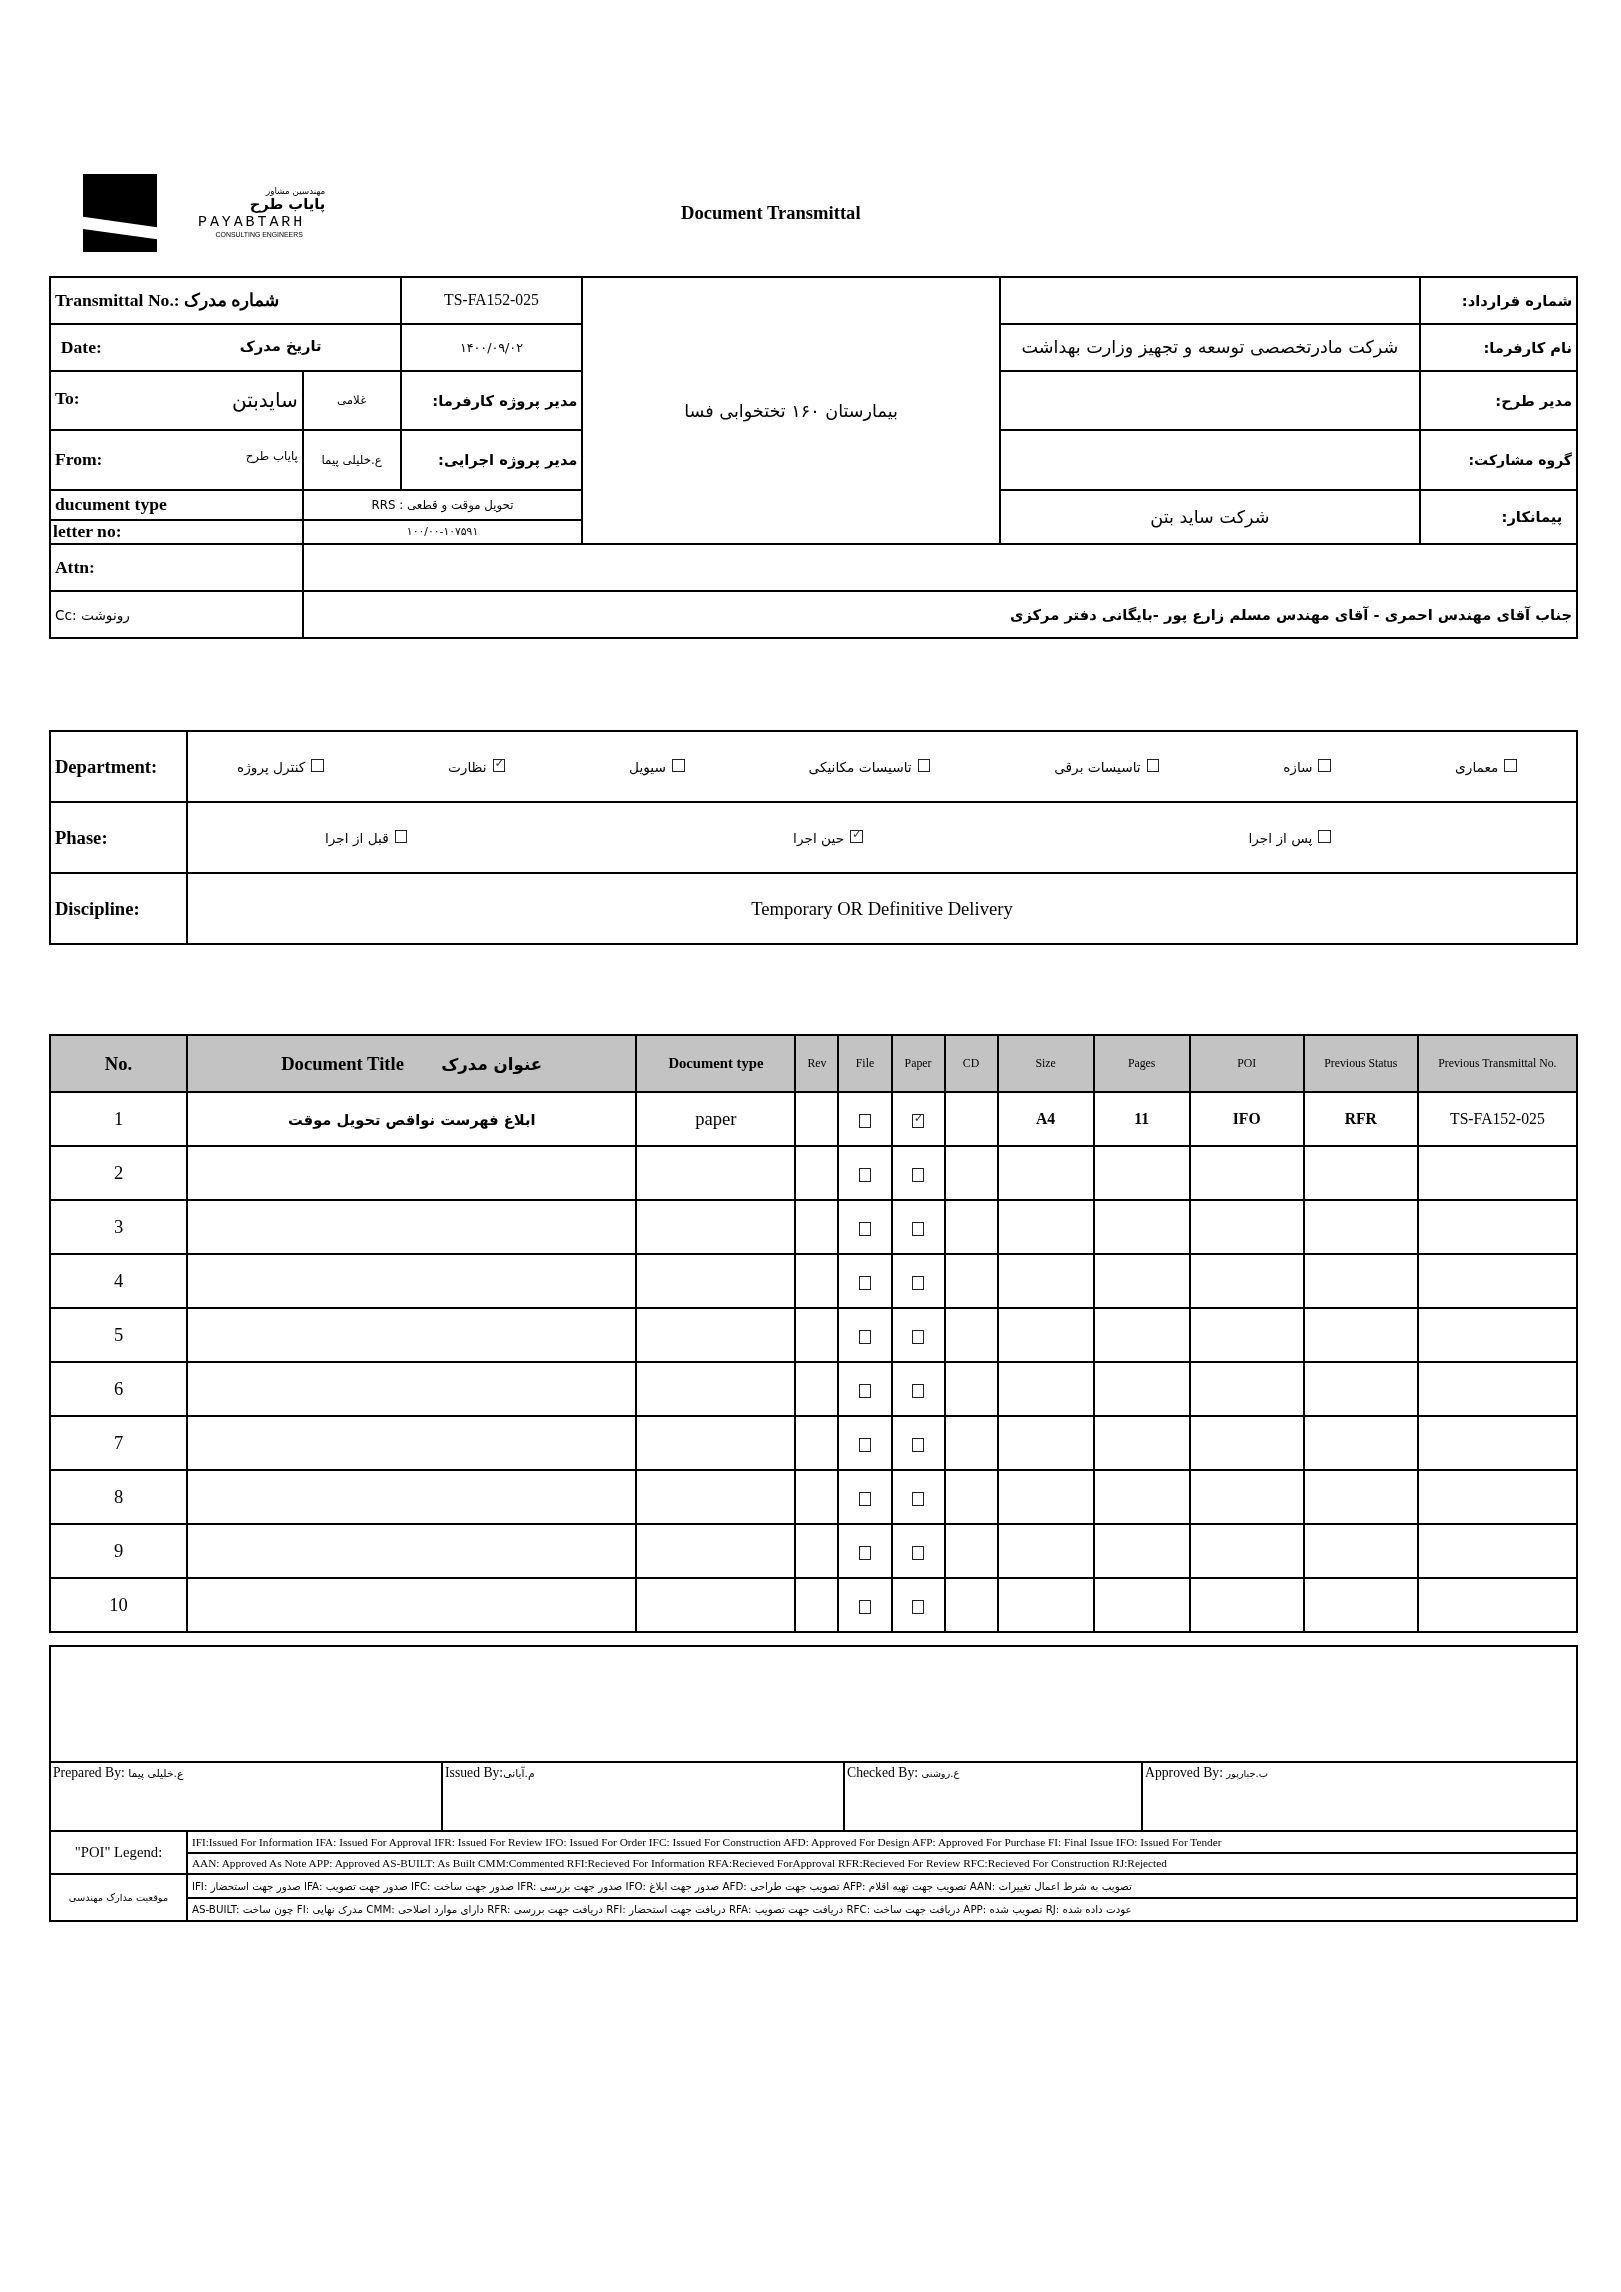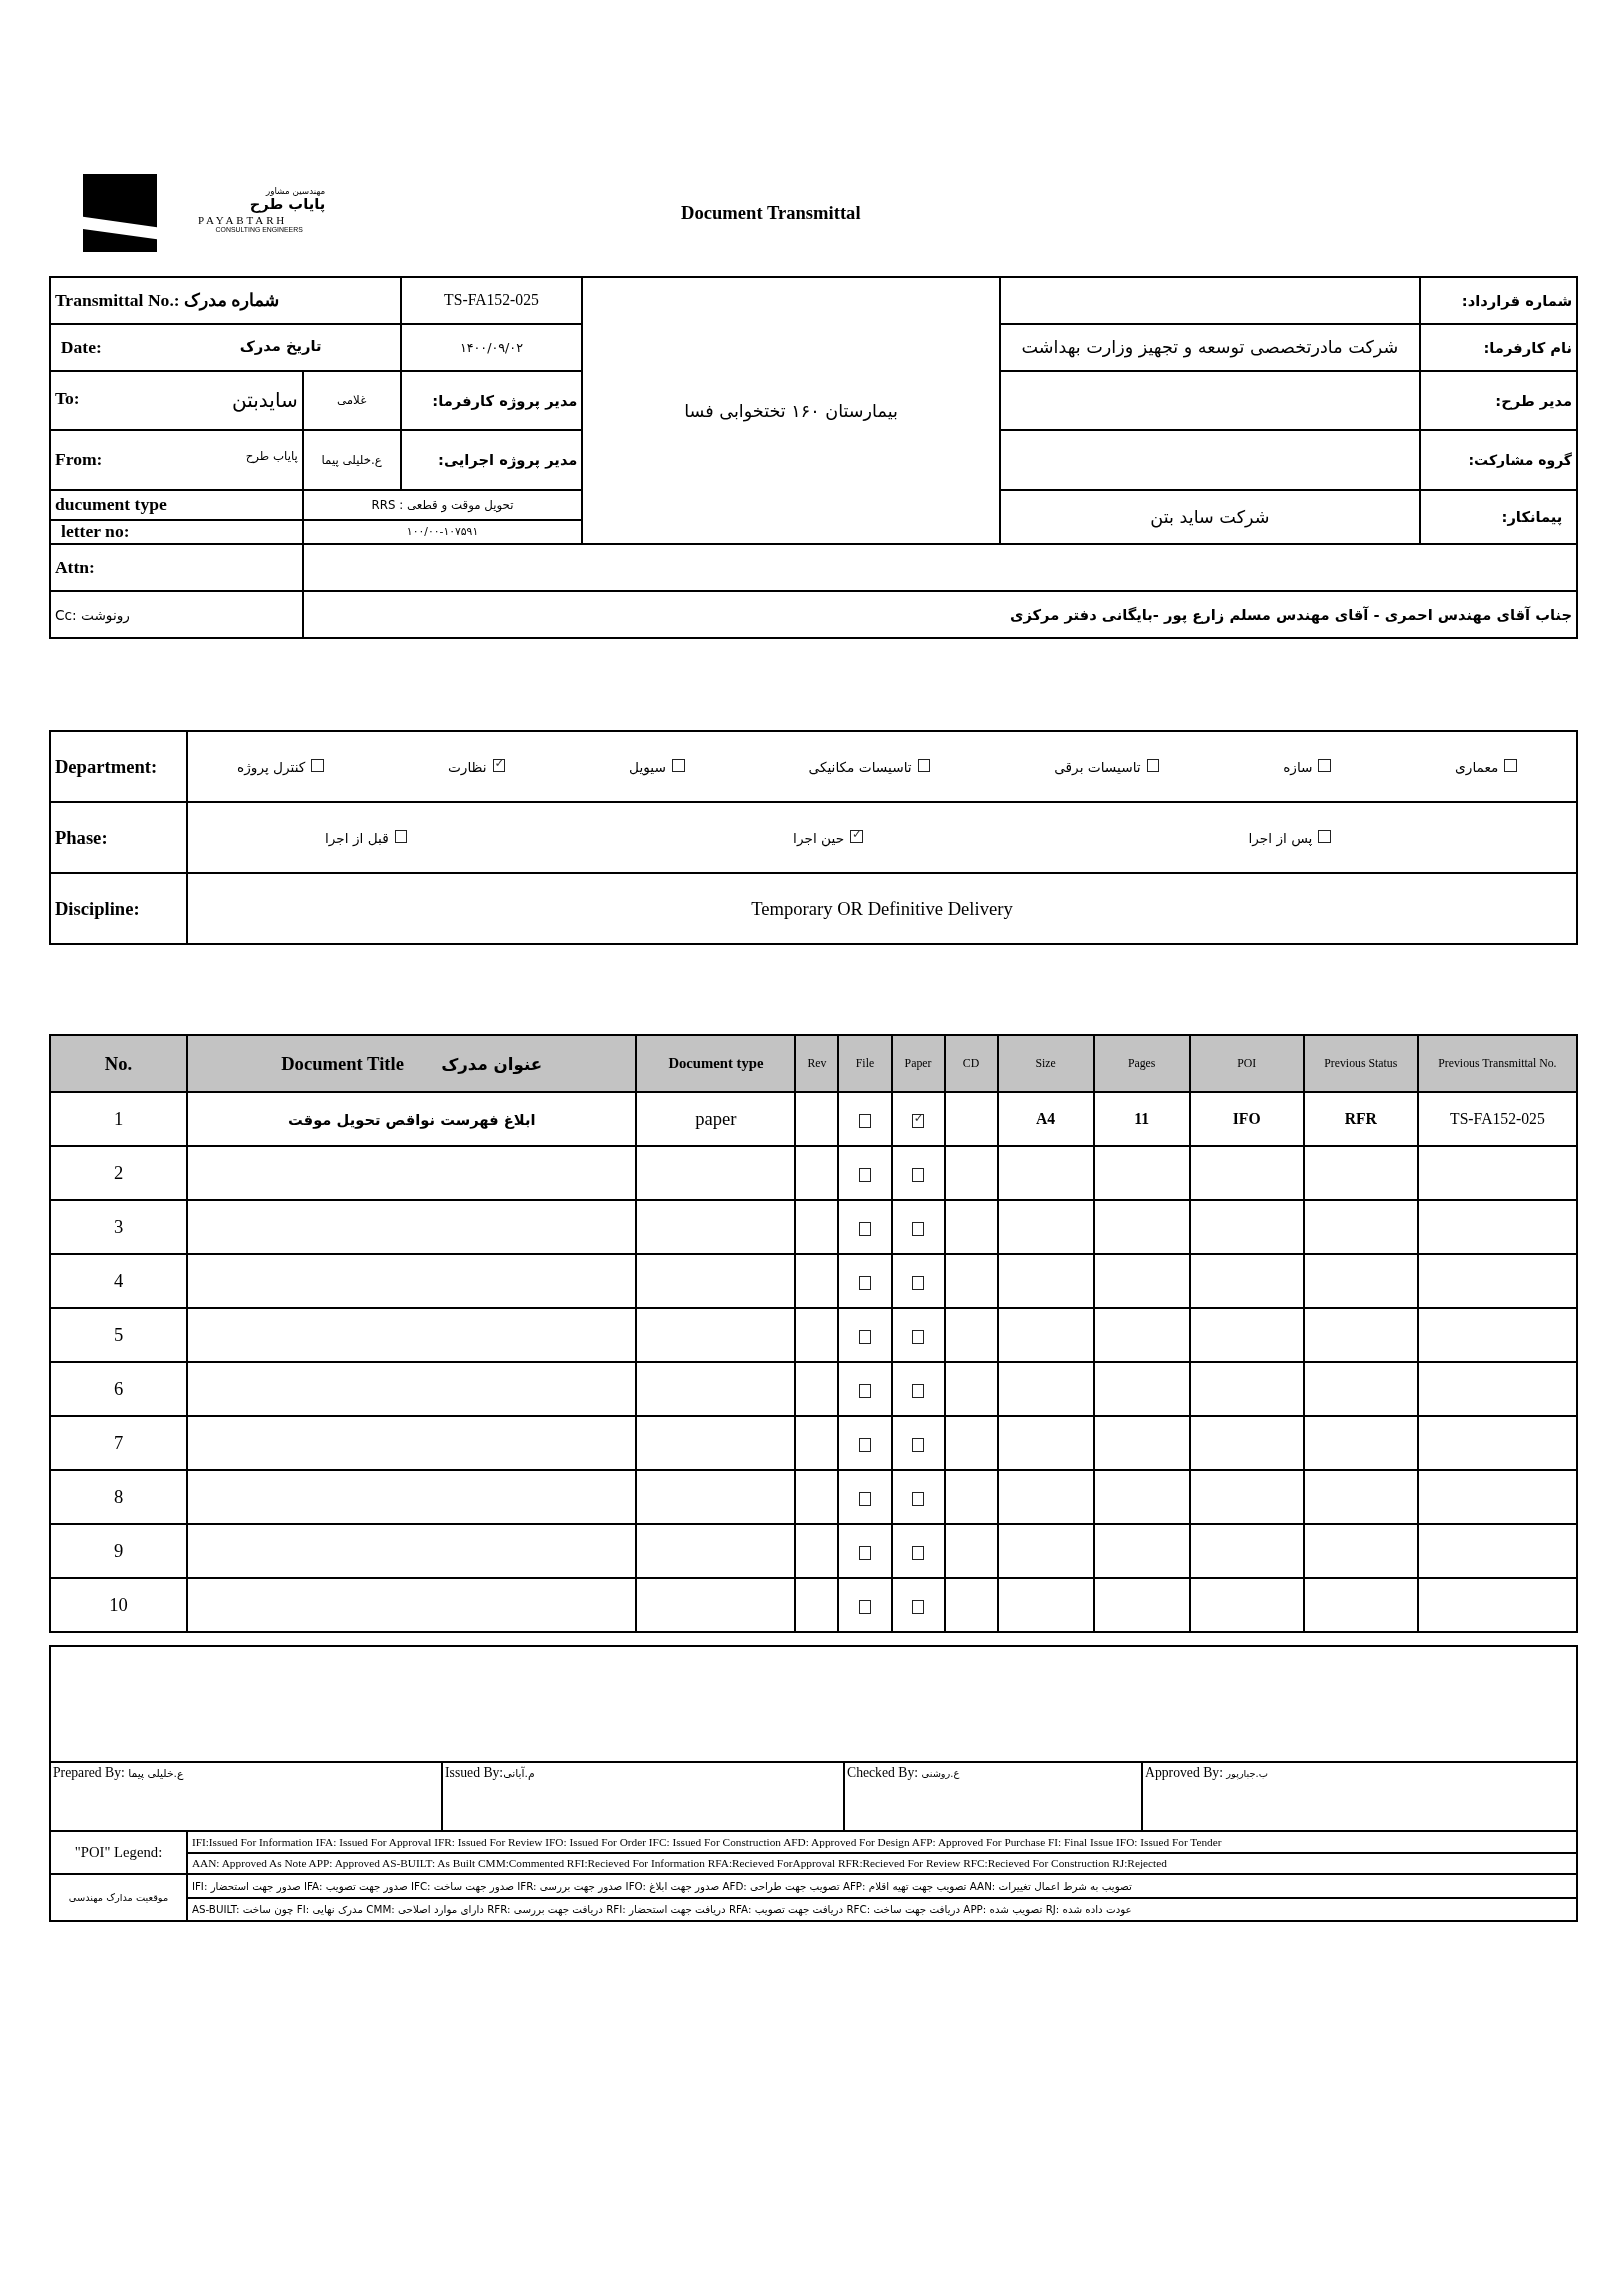--- a/index.html
+++ b/index.html
@@ -11,21 +11,21 @@
   .b { font-weight:bold; }
   .c { text-align:center; }
   .cb { display:inline-block; width:12.7px; height:13.7px; border:1.5px solid #222; background:#fff; vertical-align:middle; position:relative; box-sizing:border-box; }
   .cb.on::after { content:"\2713"; position:absolute; left:1px; top:-3.9px; font-size:11.8px; font-family:"DejaVu Sans",sans-serif; color:#333; }
   
   .logo-mark { left:83px; top:174px; width:74px; width:74px; height:78px; background:#000; overflow:hidden; }
   .logo-mark .stroke { position:absolute; left:-9.8px; top:49px; width:108px; height:11.8px; background:#fff; transform:rotate(8deg); border-radius:2px; }
   .logo-text { left:162px; top:186px; width:137px;margin-left:36px; }
   .logo-fa-small { font-family:"DejaVu Sans",sans-serif; font-size:8.8px; text-align:right; padding-right:9.8px; }
   .logo-fa-big { font-family:"DejaVu Sans",sans-serif; font-size:14.7px; font-weight:bold; text-align:right; padding-right:9.8px; line-height:15.7px; }
-  .logo-en { font-family:Liberation Serif, serif; font-size:11px; letter-spacing:2.9px; margin-top:2px; }
+  .logo-en { font-family:Liberation Mono, monospace; font-size:15px; letter-spacing:2.9px; margin-top:2px; }
   .logo-en2 { font-family:"Liberation Sans",sans-serif; font-size:6.9px; padding-left:17.6px; }
   .title { left:681px; top:202px; font-size:18.6px; font-weight:bold; }
   
   #hdr { left:49px; top:276px; width:1529px; height:363px; }
   #hdr td { font-size:17.6px; }
   .fa { font-family:"DejaVu Sans",sans-serif; }
   .fa-sm { font-family:"DejaVu Sans",sans-serif; font-size:13.7px; }
   
   #dept { left:49px; top:730px; width:1529px; height:214px; }
   #dept td { font-size:18.6px; }
@@ -97,21 +97,21 @@
     <td class="c rtl fa-sm"></td>
     <td class="rtl fa b" style="font-size:14px;padding-right:4px">گروه مشارکت:</td>
   </tr>
   <tr style="height:29px">
     <td class="b" style="padding-left:3.9px">ducument type</td>
     <td colspan="2" class="c rtl fa" style="font-size:11.8px">تحویل موقت و قطعی   :   RRS</td>
     <td rowspan="2" class="c rtl fa-sm">شرکت ساید بتن</td>
     <td rowspan="2" class="rtl fa b" style="font-size:14.7px;padding-right:13.7px">پیمانکار:</td>
   </tr>
   <tr style="height:23.5px">
-    <td class="b" style="padding-left:10px">letter no:</td>
+    <td class="b" style="padding-left:2px">letter no:</td>
     <td colspan="2" class="c fa" style="font-size:10.8px">۱۰۰/۰۰-۱۰۷۵۹۱</td>
   </tr>
   <tr style="height:45px">
     <td class="b" style="padding-left:3.9px">Attn:</td>
     <td colspan="5"></td>
   </tr>
   <tr style="height:45px">
     <td style="padding-left:3.9px"><span class="fa" style="font-size:13.7px">Cc: رونوشت</span></td>
     <td colspan="5" class="rtl fa b" style="font-size:14.7px;padding-right:3.9px">جناب آقای مهندس احمری - آقای مهندس مسلم زارع پور -بایگانی دفتر مرکزی</td>
   </tr>

